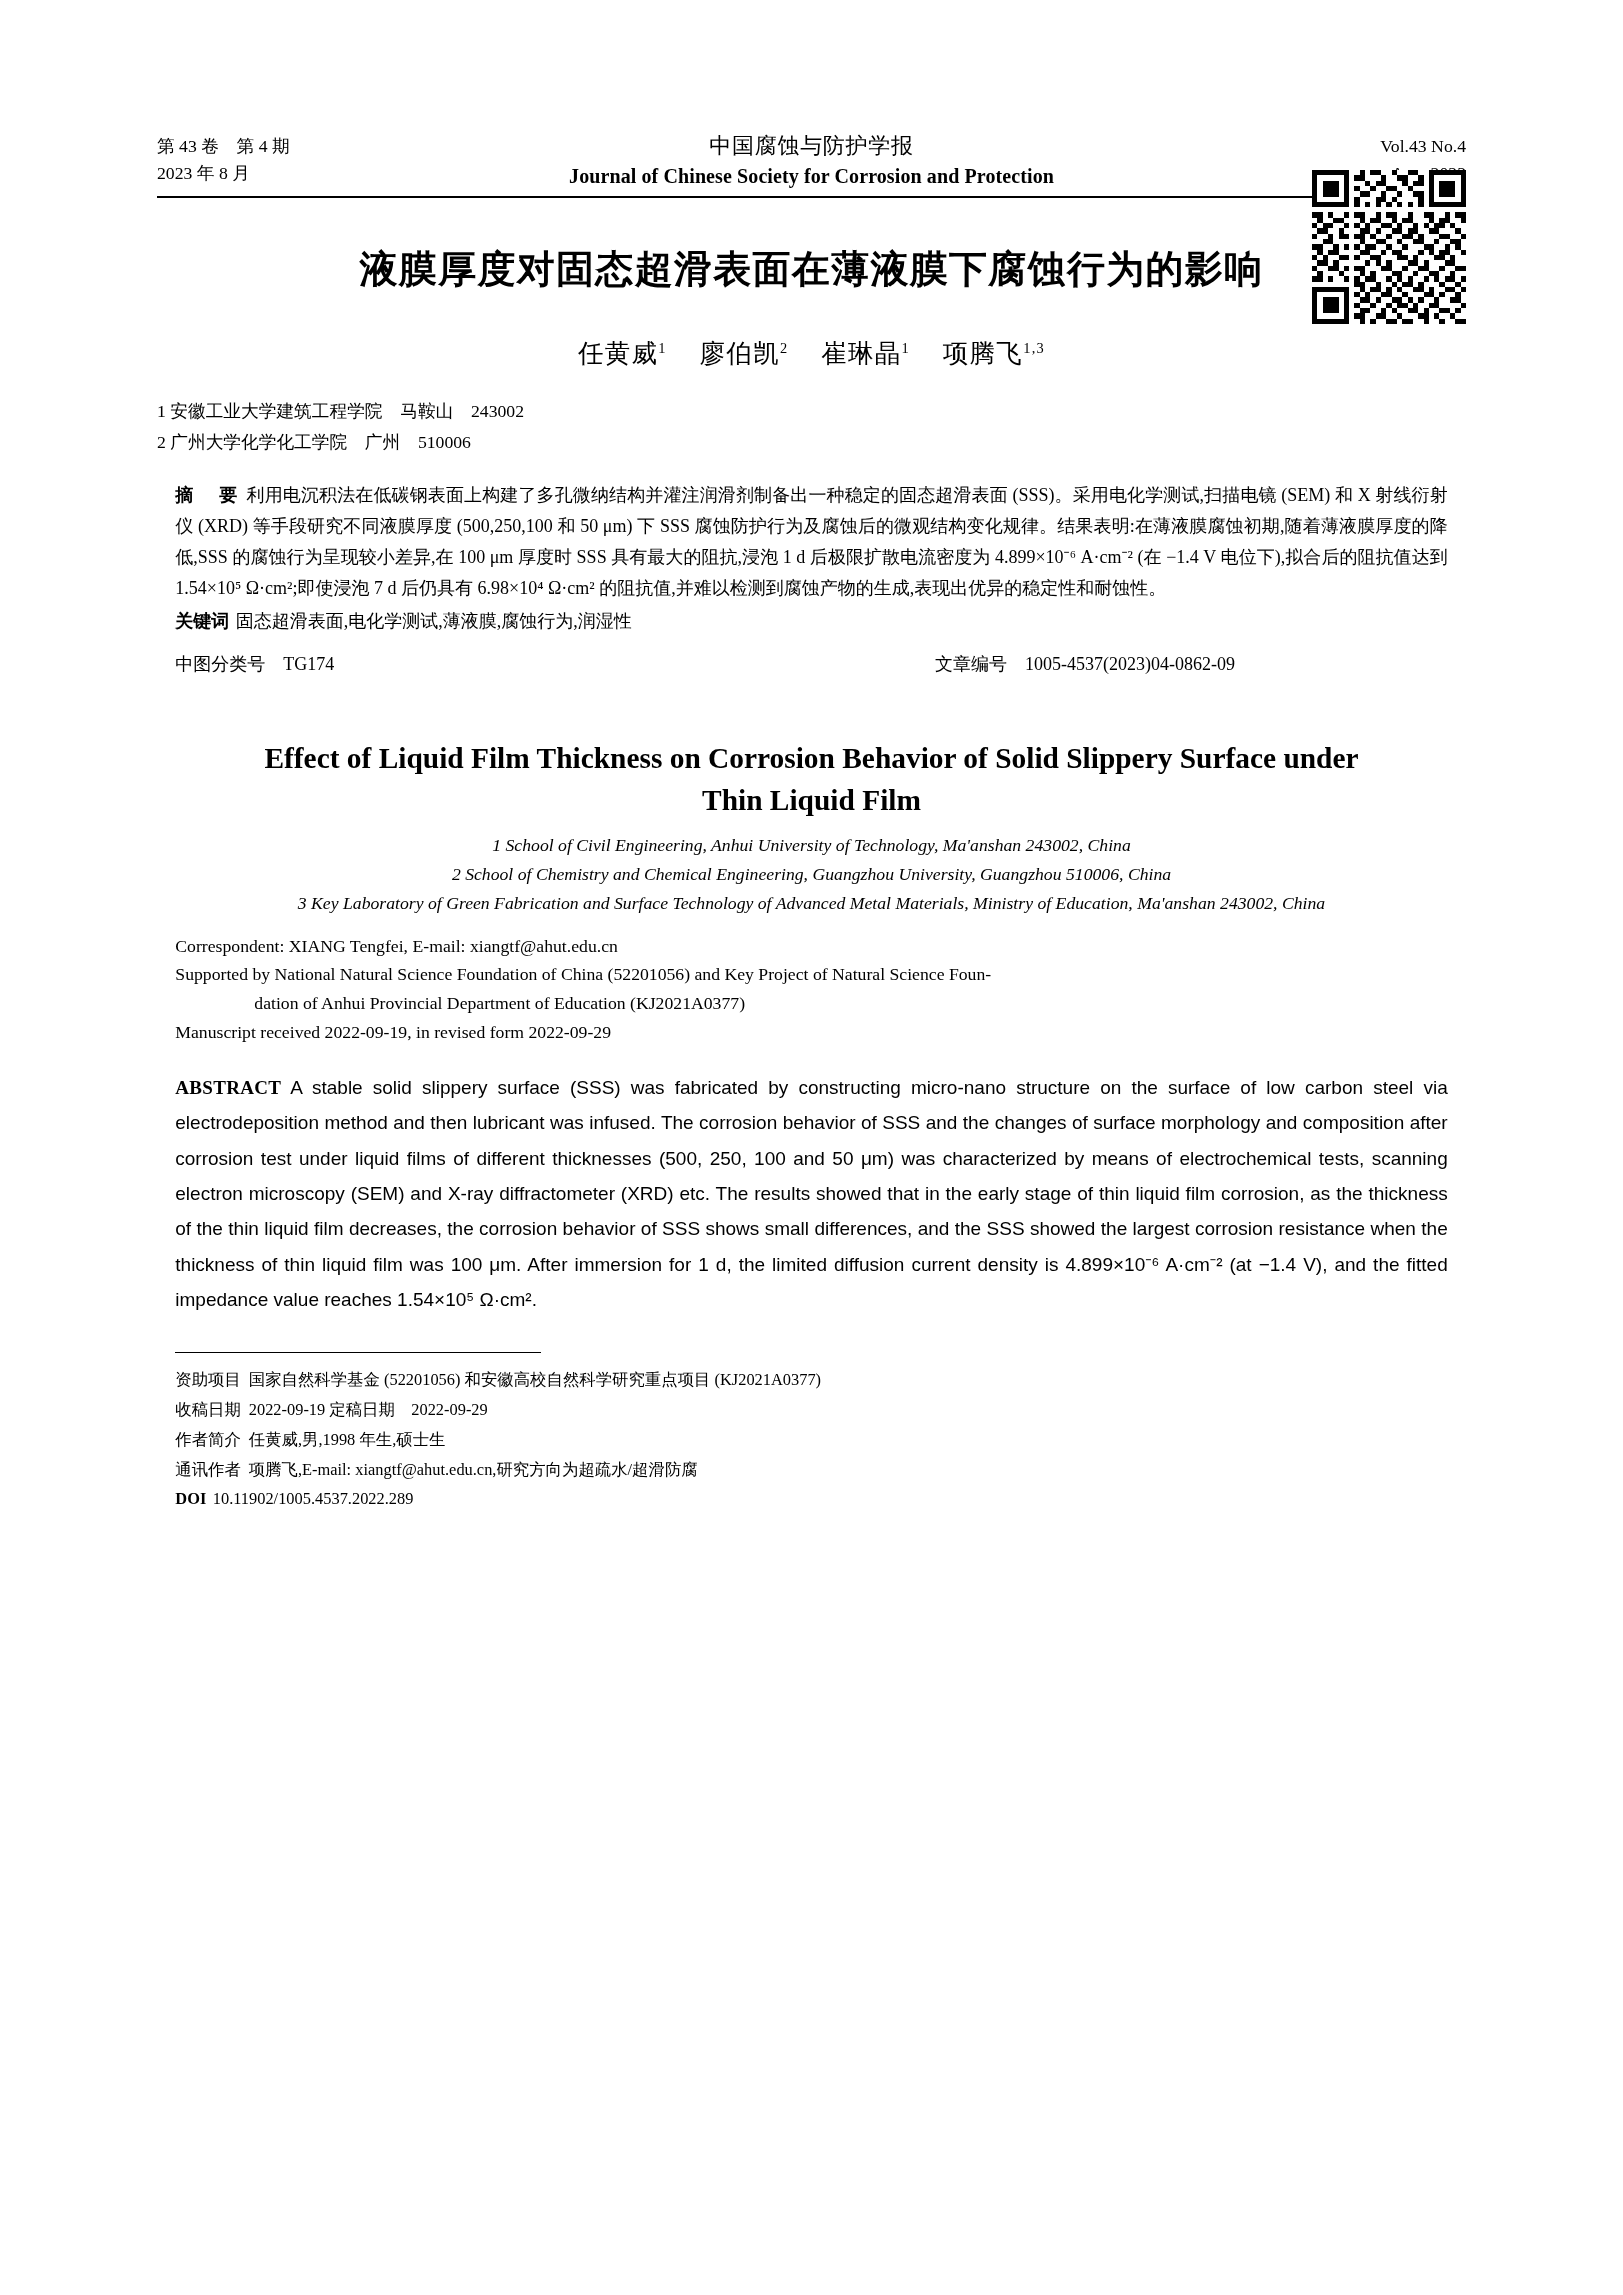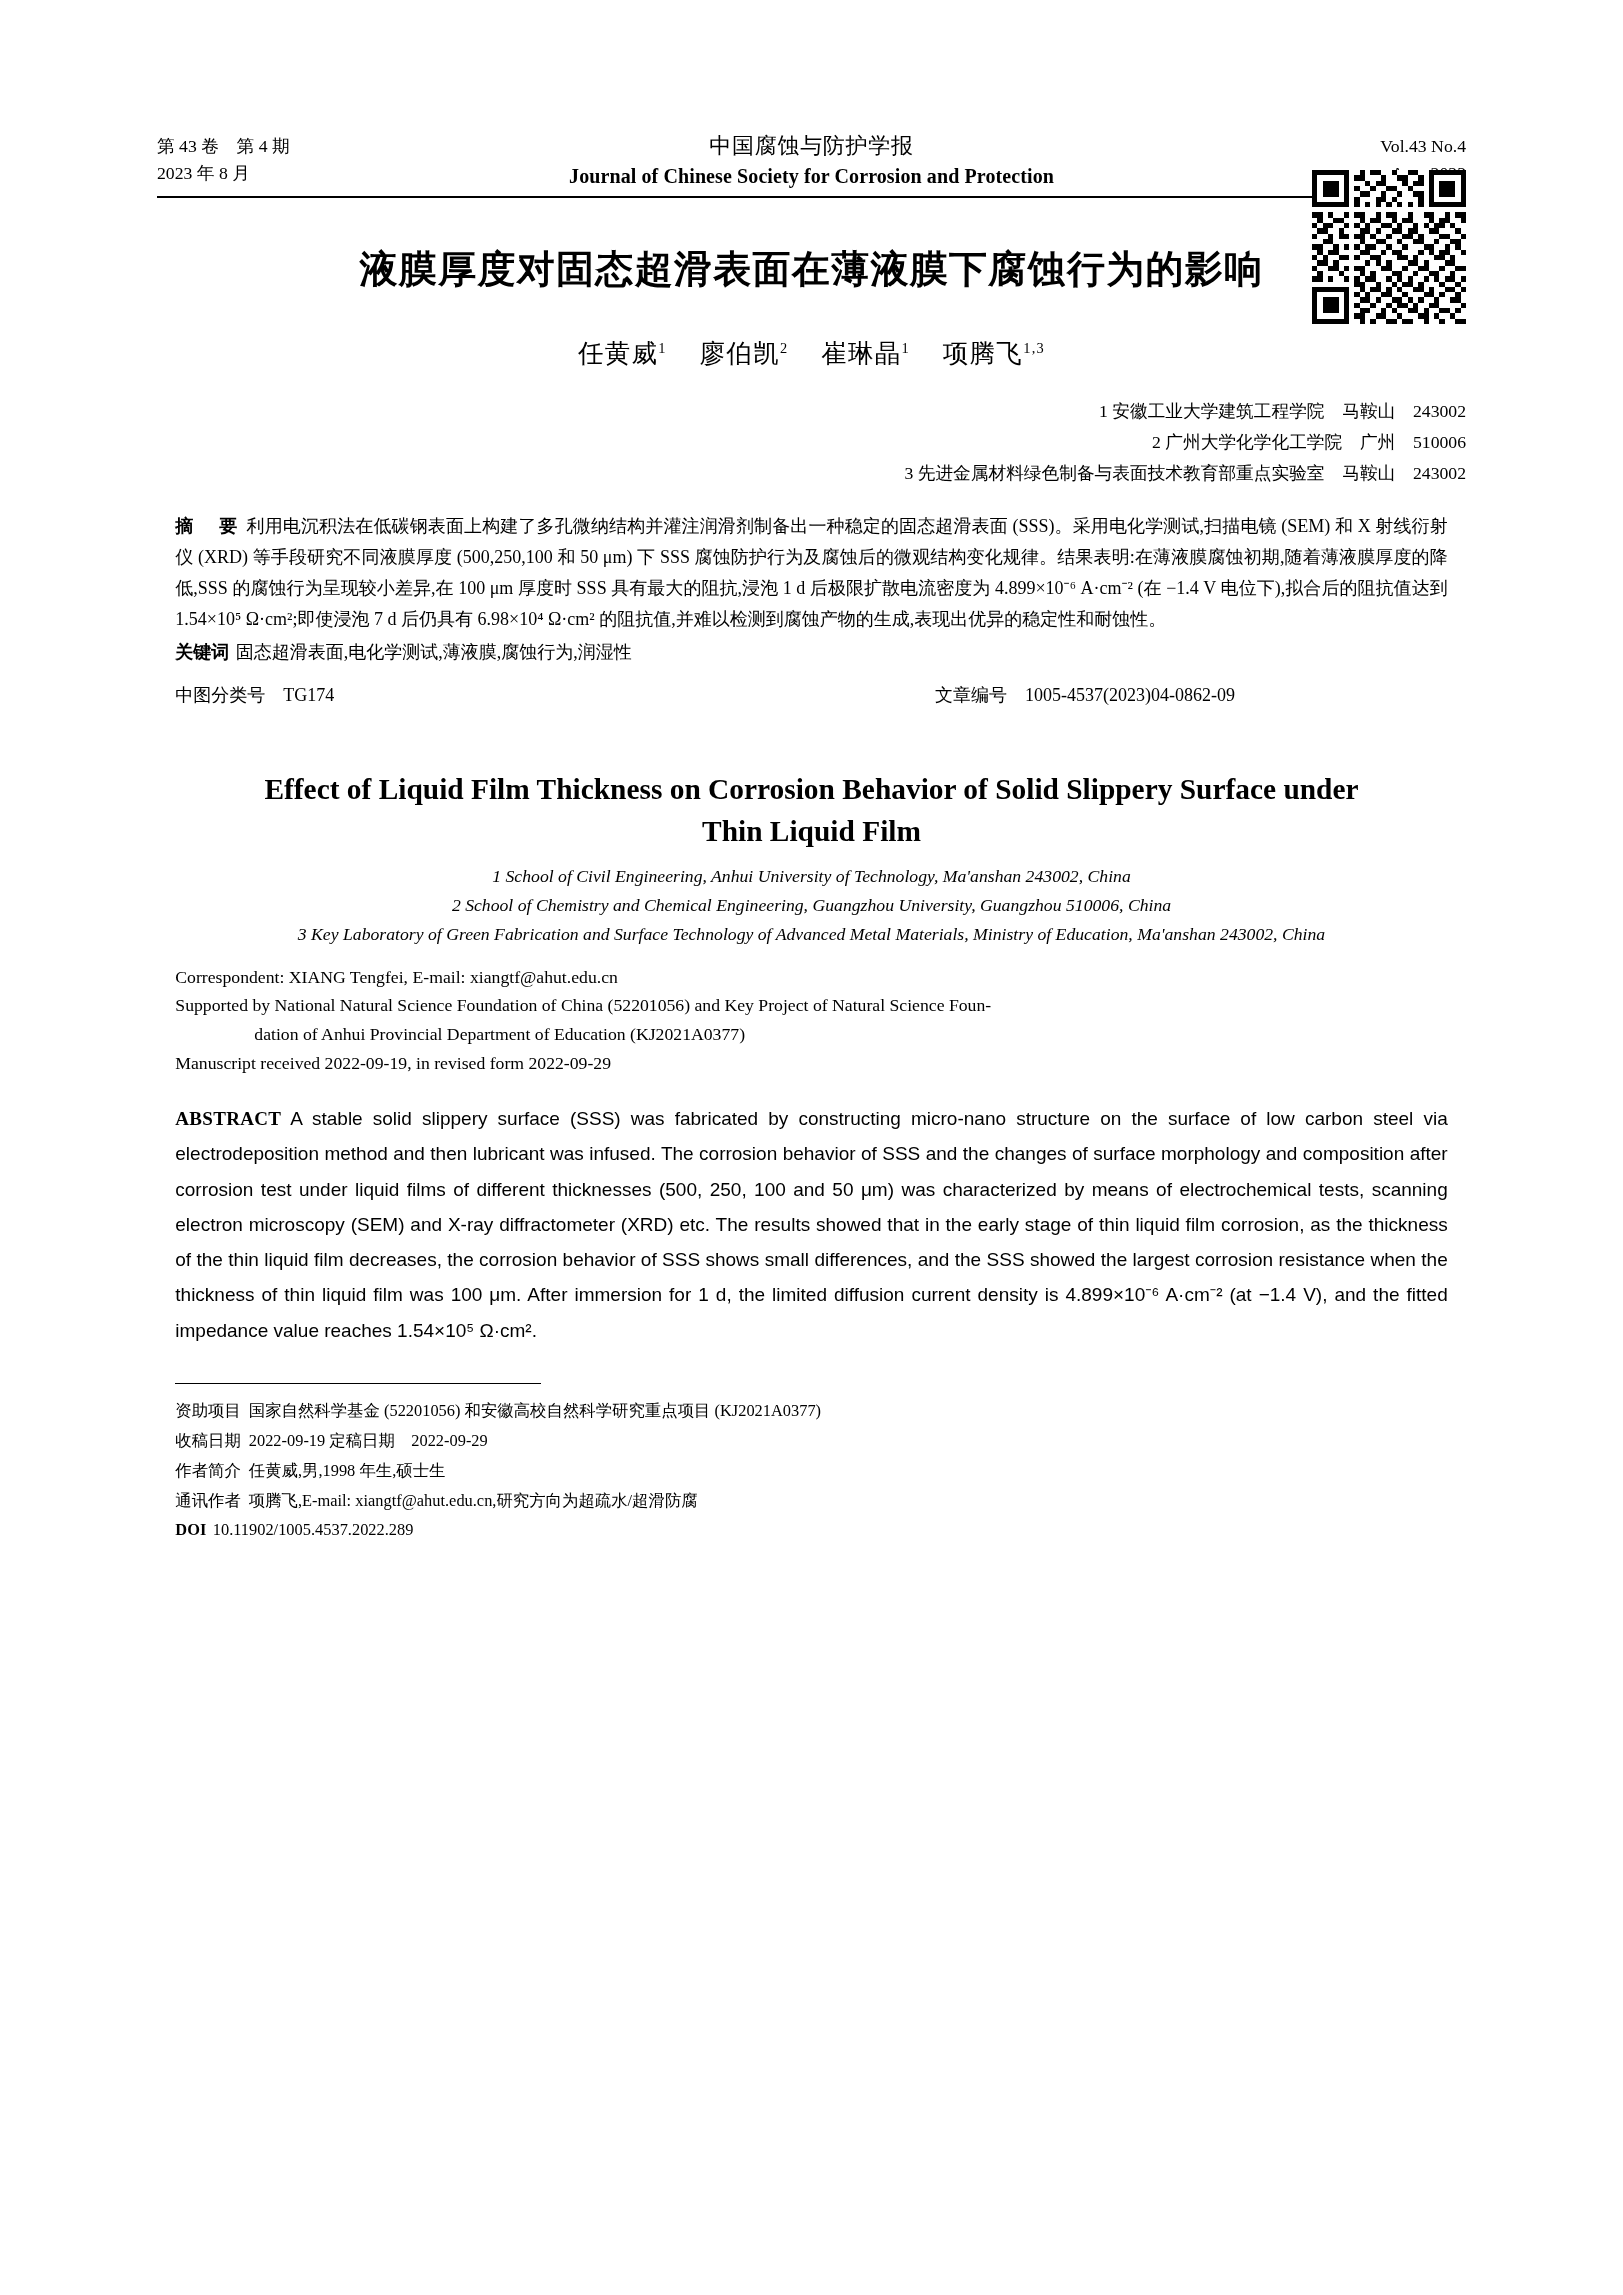--- a/index.html
+++ b/index.html
@@ -87,21 +87,21 @@
     margin-top: 41px;
     text-align: center;
     font-size: 25.5px;
     letter-spacing: 1.3px;
   }
   .authors-cn sup { font-size: 14.4px; vertical-align: super; }
   .author-gap { display: inline-block; width: 25px; }
 
   .affils-cn {
     margin-top: 25px;
-    text-align: right;
+    text-align: left;
     font-size: 17.7px;
     line-height: 1.75;
   }
 
   
   .abs-cn {
     margin-top: 22px;
     font-size: 18px;
     line-height: 1.72;
     text-align: justify;
@@ -452,21 +452,20 @@
     <div class="authors-cn">
       <span>任黄威</span><sup>1</sup><span class="author-gap"></span>
       <span>廖伯凯</span><sup>2</sup><span class="author-gap"></span>
       <span>崔琳晶</span><sup>1</sup><span class="author-gap"></span>
       <span>项腾飞</span><sup>1,3</sup>
     </div>
 
     <div class="affils-cn">
       <div>1 安徽工业大学建筑工程学院　马鞍山　243002</div>
       <div>2 广州大学化学化工学院　广州　510006</div>
-      <div>3 先进金属材料绿色制备与表面技术教育部重点实验室　马鞍山　243002</div>
     </div>
 
     <div class="abs-cn">
       <span class="lbl">摘　要</span><span>利用电沉积法在低碳钢表面上构建了多孔微纳结构并灌注润滑剂制备出一种稳定的固态超滑表面 (SSS)。采用电化学测试,扫描电镜 (SEM) 和 X 射线衍射仪 (XRD) 等手段研究不同液膜厚度 (500,250,100 和 50 μm) 下 SSS 腐蚀防护行为及腐蚀后的微观结构变化规律。结果表明:在薄液膜腐蚀初期,随着薄液膜厚度的降低,SSS 的腐蚀行为呈现较小差异,在 100 μm 厚度时 SSS 具有最大的阻抗,浸泡 1 d 后极限扩散电流密度为 4.899×10⁻⁶ A·cm⁻² (在 −1.4 V 电位下),拟合后的阻抗值达到 1.54×10⁵ Ω·cm²;即使浸泡 7 d 后仍具有 6.98×10⁴ Ω·cm² 的阻抗值,并难以检测到腐蚀产物的生成,表现出优异的稳定性和耐蚀性。</span>
     </div>
 
     <div class="kw-cn">
       <span class="lbl">关键词</span><span>固态超滑表面,电化学测试,薄液膜,腐蚀行为,润湿性</span>
     </div>
 

